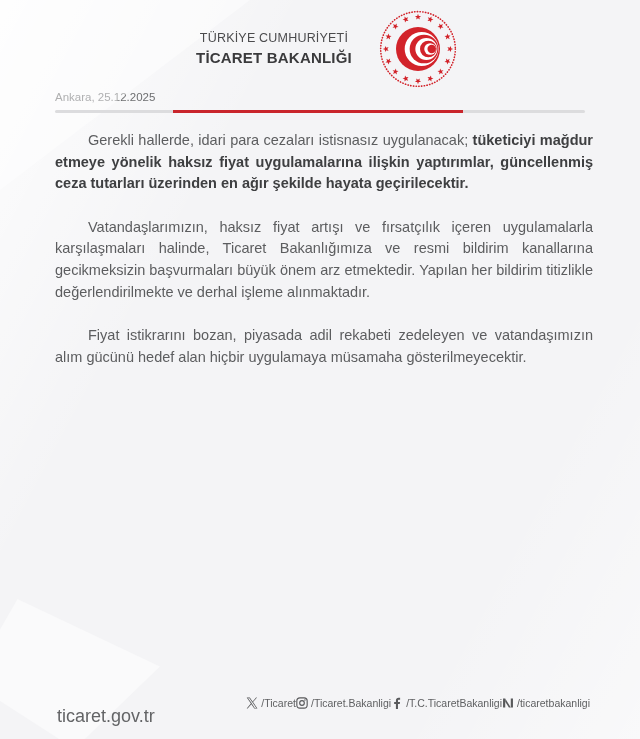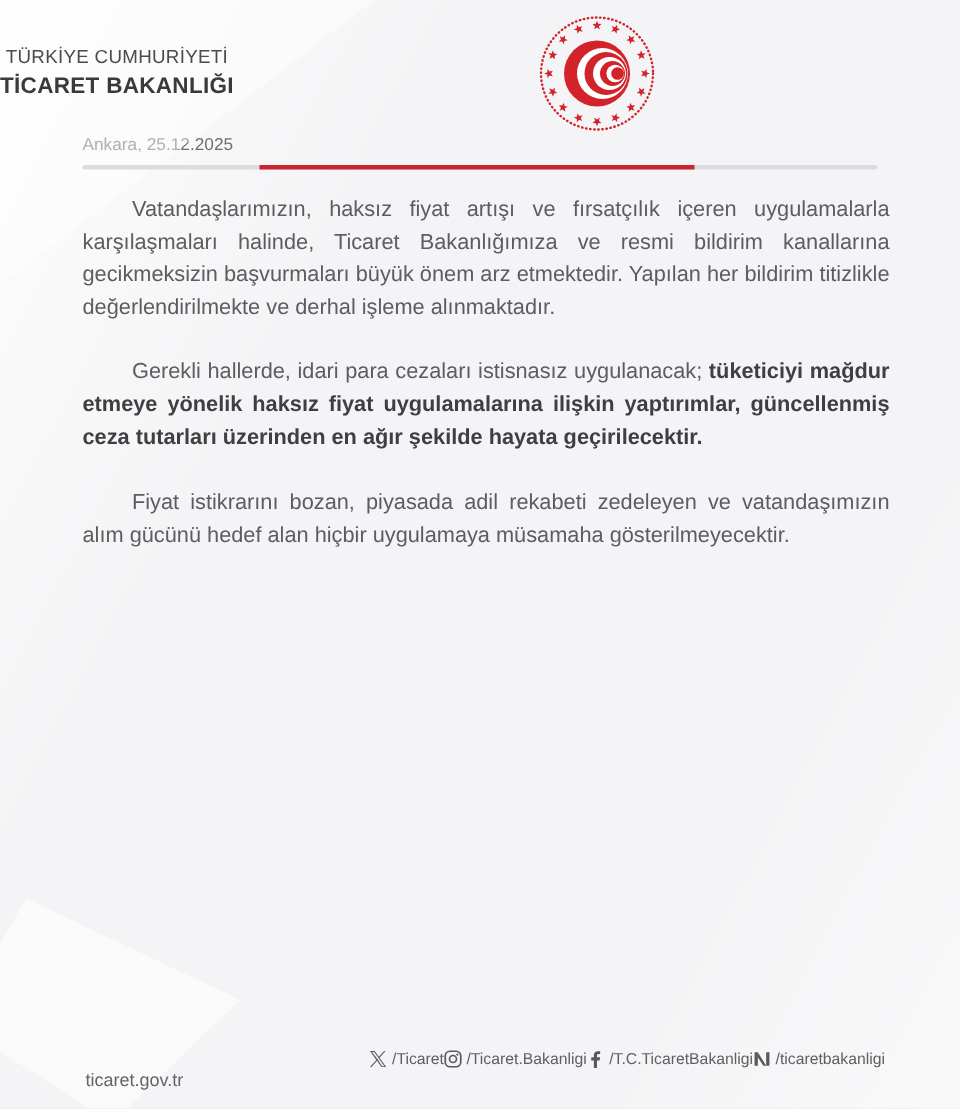--- a/index.html
+++ b/index.html
@@ -11,43 +11,43 @@
       linear-gradient(298deg, rgba(255,255,255,.45) 0%, rgba(255,255,255,0) 24%),
       #f4f4f6;
   }
   .sheen{position:absolute;pointer-events:none;}
   .sheen-top-left{top:0;left:0;width:250px;height:190px;background:rgba(255,255,255,.45);
     clip-path:polygon(0 0,100% 0,0 100%);}
   .sheen-bottom-left{left:-30px;bottom:-10px;width:190px;height:150px;background:rgba(255,255,255,.5);
     clip-path:polygon(25% 0,100% 45%,55% 100%,0 55%);}
 
   
-  .header{position:relative;display:flex;align-items:center;justify-content:space-between;
-    padding-top:9px;height:80px;}
+  .header{position:relative;display:flex;align-items:center;justify-content:center;
+    padding-top:9px;height:80px;padding-left:40px;}
   .org-block{text-align:center;line-height:1.18;}
   .org-line1{font-size:12.5px;letter-spacing:.2px;color:#4b4b4d;font-weight:400;}
   .org-line2{font-size:15px;letter-spacing:.2px;color:#3a3a3c;font-weight:700;margin-top:3px;}
   .emblem{width:80px;height:80px;margin:0 26px;flex:0 0 auto;}
 
   
   .dateline{margin:2px 0 7px 55px;font-size:11.5px;color:#6d6e70;}
   .rule{position:relative;margin-left:55px;width:530px;height:3px;background:#dcdcde;border-radius:2px;}
   .rule-red{position:absolute;top:0;bottom:0;left:118px;width:290px;background:#c9252c;}
 
   
   .article{margin:17px 47px 0 55px;color:#5c5d5f;}
   .article p{margin:0 0 22px 0;font-size:14.5px;line-height:21.6px;text-align:justify;
     text-indent:33px;}
   .article p.last{margin-bottom:0;margin-top:19px;}
   .article .strong{font-weight:700;color:#3e3f41;}
 
   
   .footer{position:absolute;left:0;right:0;bottom:12px;display:flex;align-items:center;
     padding:0 50px 0 57px;}
-  .website{font-size:12px;color:#636466;margin-top:28px;}
+  .website{font-size:18px;color:#636466;margin-top:28px;}
   .social{display:flex;align-items:center;margin-left:auto;}
   .social-item{display:flex;align-items:center;gap:3px;color:#58595b;}
   .social-item svg{display:block;width:12px;height:12px;fill:#58595b;}
   .handle{font-size:10.5px;color:#5f6062;}
 </style>
 </head>
 <body>
 
 <div class="page">
   <div class="sheen sheen-top-left"></div>
@@ -96,22 +96,22 @@
     </div>
   </div>
 
   <div class="dateline">Ankara, 25.12.2025</div>
 
   <div class="rule">
     <div class="rule-red"></div>
   </div>
 
   <div class="article">
+    <p><span>Gerekli hallerde, idari para cezaları istisnasız uygulanacak; </span><span class="strong">tüketiciyi mağdur etmeye yönelik haksız fiyat uygulamalarına ilişkin yaptırımlar, güncellenmiş ceza tutarları üzerinden en ağır şekilde hayata geçirilecektir.</span></p>
     <p>Vatandaşlarımızın, haksız fiyat artışı ve fırsatçılık içeren uygulamalarla karşılaşmaları halinde, Ticaret Bakanlığımıza ve resmi bildirim kanallarına gecikmeksizin başvurmaları büyük önem arz etmektedir. Yapılan her bildirim titizlikle değerlendirilmekte ve derhal işleme alınmaktadır.</p>
-    <p><span>Gerekli hallerde, idari para cezaları istisnasız uygulanacak; </span><span class="strong">tüketiciyi mağdur etmeye yönelik haksız fiyat uygulamalarına ilişkin yaptırımlar, güncellenmiş ceza tutarları üzerinden en ağır şekilde hayata geçirilecektir.</span></p>
     <p>Fiyat istikrarını bozan, piyasada adil rekabeti zedeleyen ve vatandaşımızın alım gücünü hedef alan hiçbir uygulamaya müsamaha gösterilmeyecektir.</p>
   </div>
 
   <div class="footer">
     <div class="website">ticaret.gov.tr</div>
     <div class="social">
 
       <div class="social-item">
         <svg viewBox="0 0 16 16">
             <path d="M9.35 6.78 L14.7 0.8 h-1.3 L8.78 6.0 L5.1 0.8 H0.9 l5.6 8.0 L0.9 15.2 h1.3 l4.95-5.55 3.9 5.55 h4.2 L9.35 6.78 Z M7.8 8.55 l-0.57-0.8 L2.65 1.75 h1.95 l3.68 5.2 0.57 0.8 4.8 6.75 h-1.95 L7.8 8.55 Z"></path>

